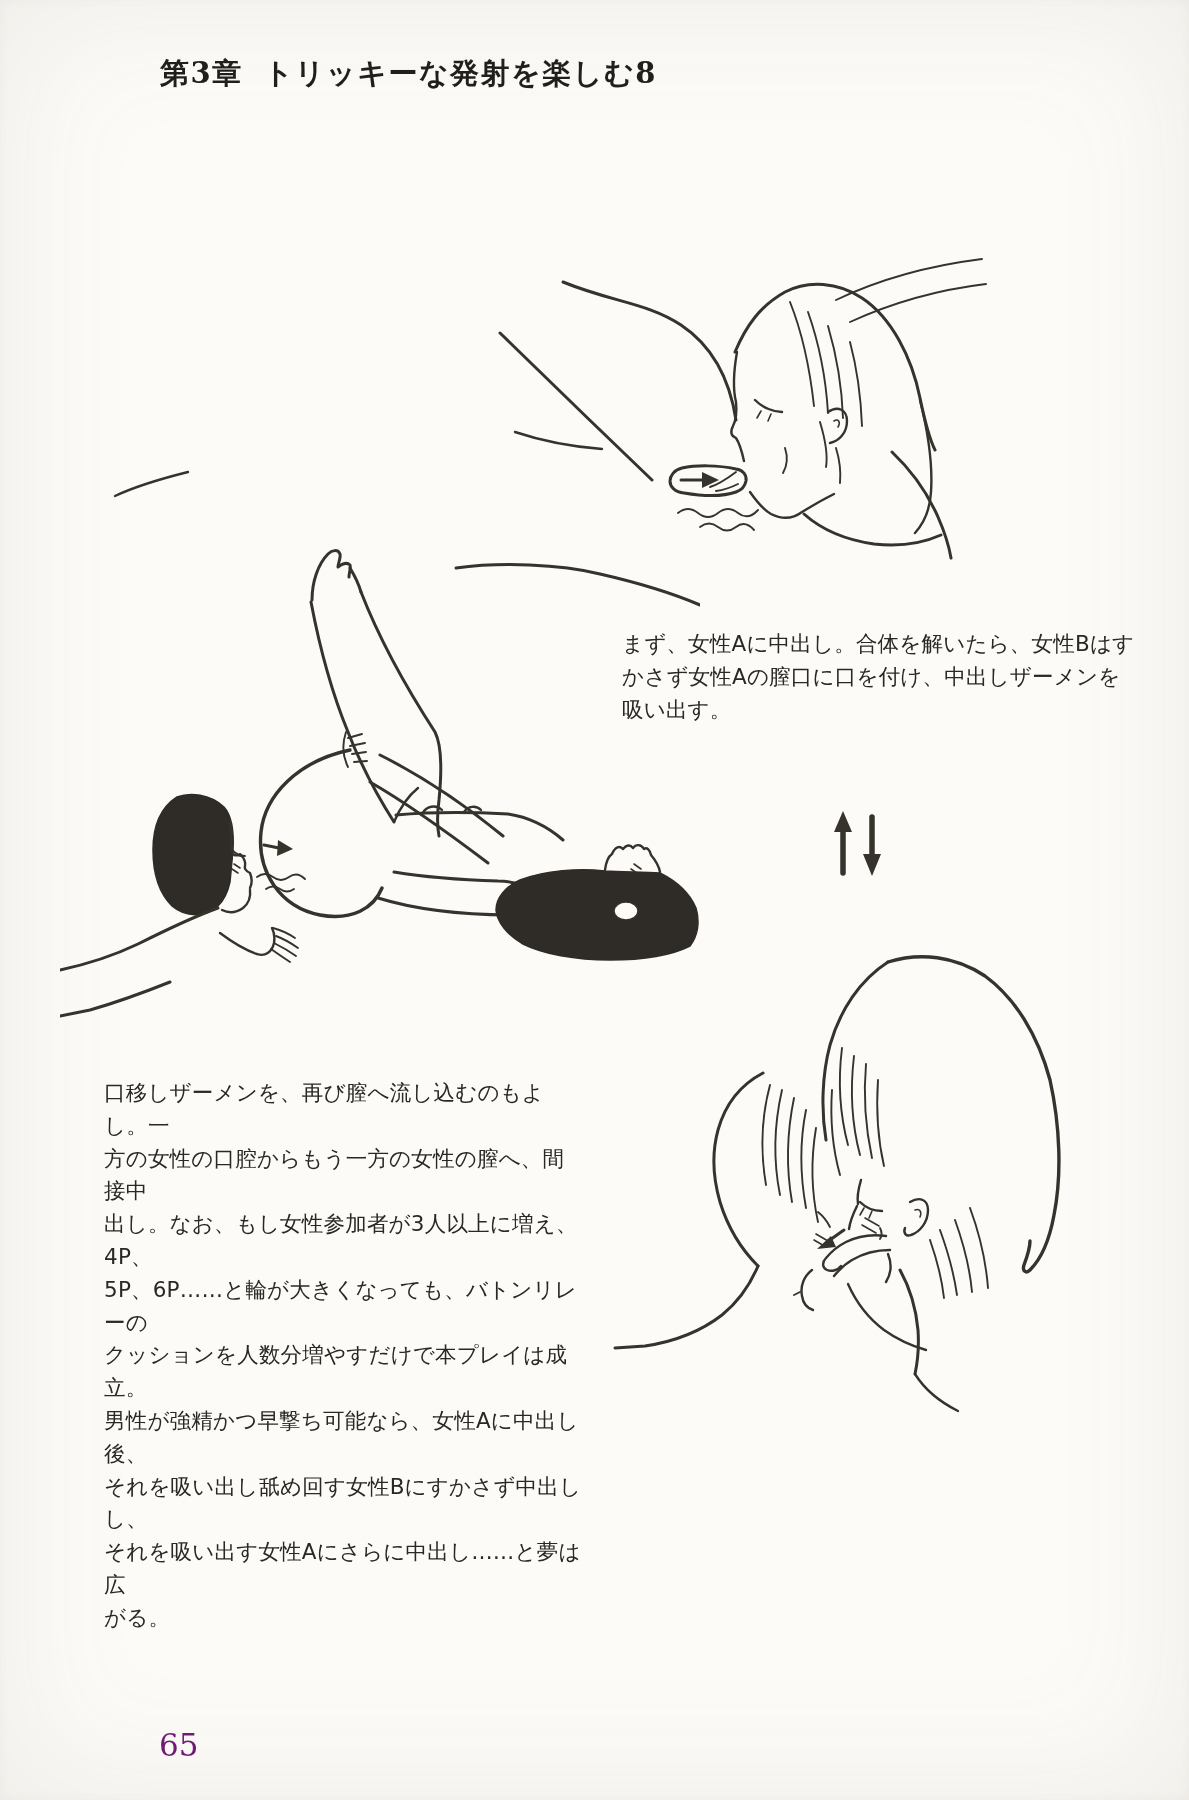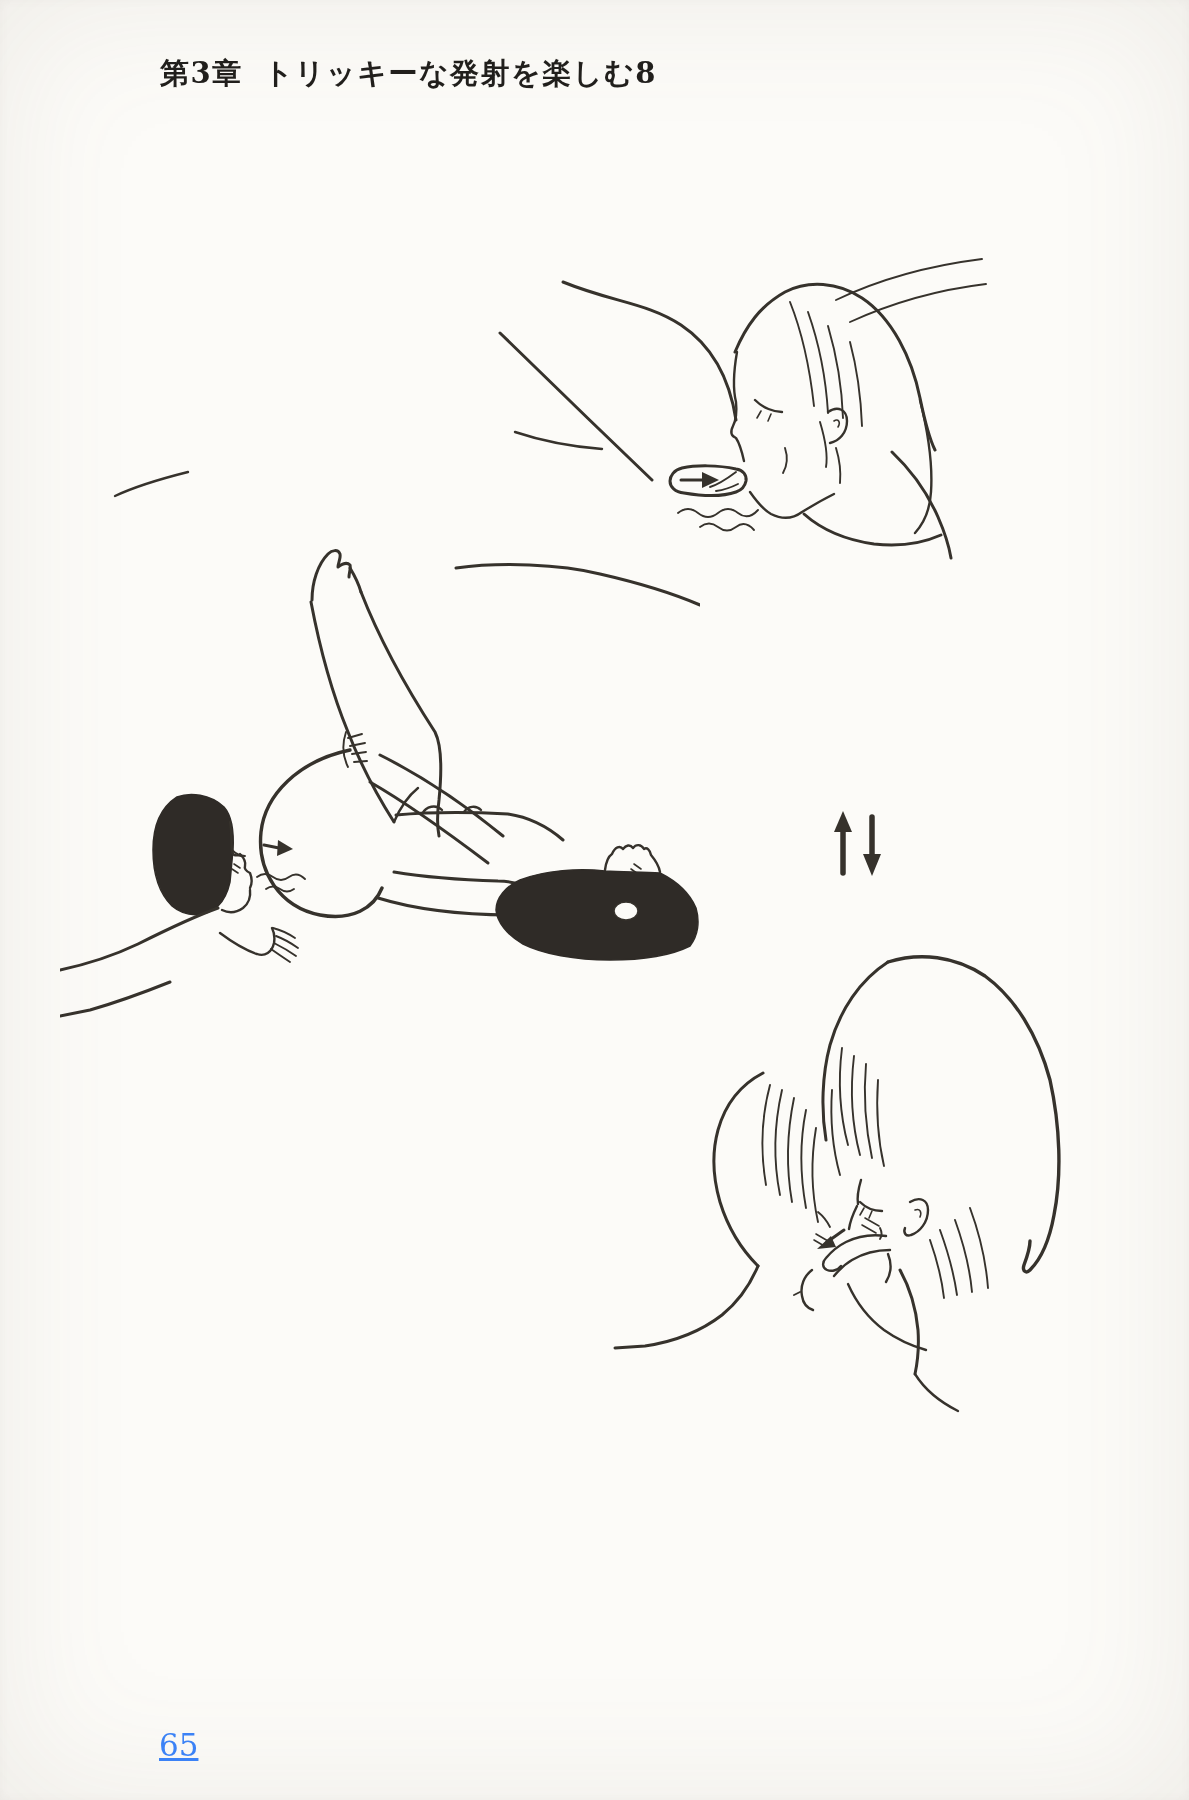--- a/index.html
+++ b/index.html
@@ -7,21 +7,21 @@
         box-shadow:inset 0 0 140px rgba(115,105,90,0.10), inset 0 0 10px rgba(115,105,90,0.05);
         font-family:"DejaVu Sans","Liberation Sans",sans-serif;color:#262421;}
   .header{position:absolute;left:160px;top:54px;font-family:"DejaVu Serif","Liberation Serif",serif;
           font-weight:bold;font-size:29px;letter-spacing:1.5px;color:#211f1c;white-space:nowrap;}
   .header .title{margin-left:21px;text-align:right;}
   .caption{position:absolute;white-space:pre-line;font-size:21.5px;letter-spacing:0.2px;color:#2a2724;}
   .cap1{left:622px;top:627px;width:545px;line-height:33px;}
   .cap2{left:104px;top:1077px;width:480px;line-height:32.8px;}
   .cap3{left:630px;top:1419px;width:545px;line-height:31.5px;}
   .pagenum{position:absolute;left:159px;top:1727px;font-family:"DejaVu Serif","Liberation Serif",serif;
-           font-size:31px;color:#3b82f6;text-decoration:underline;}
+           font-size:31px;color:#701a75;}
   svg.illus{position:absolute;}
   .s{fill:none;stroke:#36322c;stroke-linecap:round;stroke-linejoin:round;}
   .w35{stroke-width:3.4;} .w3{stroke-width:3;} .w25{stroke-width:2.4;} .w2{stroke-width:1.9;} .w16{stroke-width:1.6;}
   .ink{fill:#36322c;stroke:none;}
   .hairfill{fill:#2f2b27;stroke:#2f2b27;stroke-width:1.5;stroke-linejoin:round;}
   .paperfill{fill:#fcfbf8;}
 </style>
 </head>
 <body>
 
@@ -64,20 +64,23 @@
     <path class="s w3" d="M252,228 C244,230 240,236 240,241 C240,247 245,252 254,253 C272,256 292,257 306,252 C312,250 315,246 316,241 C317,235 313,230 306,229 C288,225 266,225 252,228 Z"></path>
     <path class="s w2" d="M306,232 C298,238 290,244 280,247 M308,244 C300,248 294,250 286,251"></path>
     <g>
       <path class="s w3" d="M251,240 L272,240"></path>
       <polygon class="ink" points="272,232 289,240 272,248"></polygon>
     </g>
     <path class="s w2" d="M248,273 q10,-8 20,0 q10,8 20,0 q10,-8 20,0 q10,8 20,-3"></path>
     <path class="s w2" d="M270,287 q9,-7 18,0 q9,7 18,0 q9,-7 18,3"></path>
   </svg>
 
+  <div class="caption cap1">まず、女性Aに中出し。合体を解いたら、女性Bはす
+かさず女性Aの膣口に口を付け、中出しザーメンを
+吸い出す。</div>
 
   <svg class="illus" style="left:828px;top:805px;" width="60" height="80" viewBox="0 0 60 80">
     <path class="s" style="stroke-width:5.5" d="M15,26 L15,68"></path>
     <polygon class="ink" points="15,6 6,27 24,27"></polygon>
     <path class="s" style="stroke-width:5.5" d="M44,12 L44,50"></path>
     <polygon class="ink" points="44,71 35,49 53,49"></polygon>
   </svg>
 
   <svg class="illus" style="left:60px;top:470px;" width="640" height="590" viewBox="0 0 640 590">
     <path class="s w25" d="M128,2 C96,10 72,18 55,26"></path>
@@ -120,20 +123,29 @@
     <path class="s w25" d="M160,463 C172,472 185,480 197,484 C205,487 212,482 214,473 C215,467 214,462 212,458"></path>
     <path class="s w2" d="M213,458 C221,460 229,464 235,468 M216,466 C224,469 231,473 238,478 M214,473 C222,477 229,481 236,486 M211,479 C218,484 224,488 230,492"></path>
 
     <path class="s w25" d="M545,400 C546,392 549,386 552,384 C555,377 560,375 563,379 C566,375 570,374 573,378 C576,374 581,374 584,379 C587,377 590,380 591,385 C596,391 599,396 600,402"></path>
     <path class="s w2" d="M583,408 C590,410 597,413 602,417 M588,403 l8,5"></path>
     <path class="s w16" d="M574,394 l7,5 M571,399 l7,5"></path>
     <path class="hairfill" d="M545,401 C562,402 582,402 600,403 C618,412 630,424 636,438 C640,452 638,466 630,476 C610,486 580,490 550,490 C515,490 483,484 463,474 C447,465 437,452 436,440 C436,428 446,416 460,410 C485,400 520,398 545,401 Z"></path>
     <ellipse class="paperfill" cx="566" cy="441" rx="12" ry="9" style="stroke:#36322c;stroke-width:1.5"></ellipse>
   </svg>
 
+  <div class="caption cap2">口移しザーメンを、再び膣へ流し込むのもよし。一
+方の女性の口腔からもう一方の女性の膣へ、間接中
+出し。なお、もし女性参加者が3人以上に増え、4P、
+5P、6P……と輪が大きくなっても、バトンリレーの
+クッションを人数分増やすだけで本プレイは成立。
+男性が強精かつ早撃ち可能なら、女性Aに中出し後、
+それを吸い出し舐め回す女性Bにすかさず中出しし、
+それを吸い出す女性Aにさらに中出し……と夢は広
+がる。</div>
 
   <svg class="illus" style="left:610px;top:940px;" width="480" height="480" viewBox="0 0 480 480">
 
     <path class="s w35" d="M278,22 C310,12 345,16 375,36 C405,58 428,95 440,140 C450,185 452,235 444,275 C440,297 432,318 420,330 C416,334 412,331 414,325 C417,317 420,309 420,301"></path>
     <path class="s w3" d="M278,22 C250,40 230,70 220,105 C212,135 211,170 216,200"></path>
 
     <path class="s w2" d="M232,108 C228,140 230,175 238,205"></path>
     <path class="s w2" d="M244,116 C240,150 242,185 250,215"></path>
     <path class="s w2" d="M256,124 C253,158 256,190 262,218"></path>
     <path class="s w2" d="M222,150 C220,180 223,210 230,235"></path>

